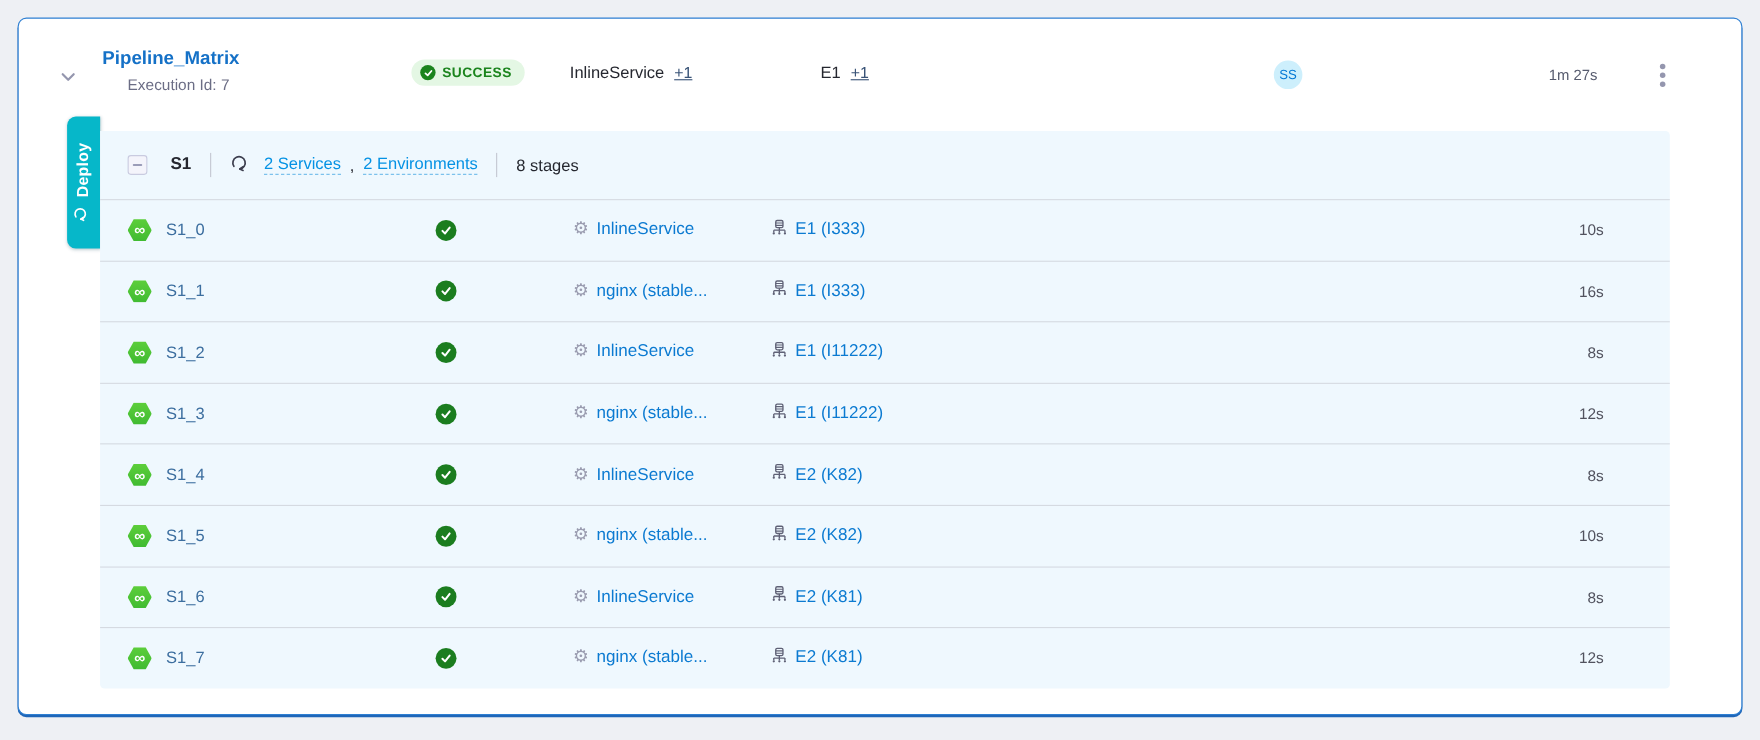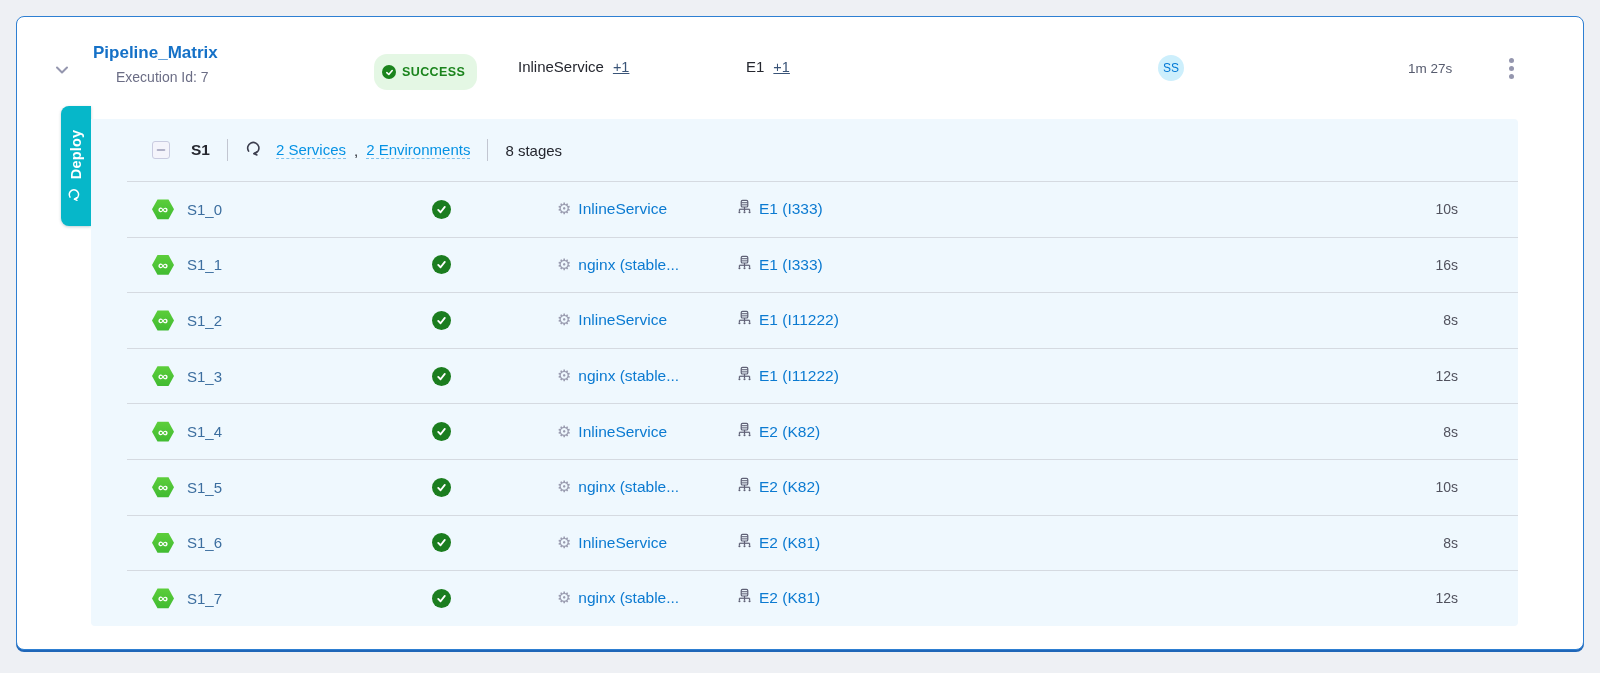--- a/index.html
+++ b/index.html
@@ -14,21 +14,21 @@
 
   
   .exec-header { position:relative; height:102px; }
   .icon-btn { background:none; border:none; cursor:pointer; }
   .chevron { position:absolute; left:34px; top:42px; width:22px; height:22px; }
   .title-block { position:absolute; left:76px; top:26px; }
   .pipeline-title { font-size:17px; font-weight:bold; color:#1571c7; cursor:pointer; }
   .exec-id { font-size:14px; color:#6b6d85; margin-top:6px;margin-left:23px; }
 
   .status-badge {
-    position:absolute; left:357px; top:37px; height:36px;
+    position:absolute; left:357px; top:37px; height:24px;
     background:#e4f7e4; border-radius:13px; display:flex; align-items:center;
     gap:6px; padding:0 12px 0 8px;
   }
   .status-badge .dot {
     width:14px; height:14px; border-radius:50%; background:#1b841d;
     display:flex; align-items:center; justify-content:center;
   }
   .status-badge .label { font-size:12.5px; font-weight:bold; color:#1b841d; letter-spacing:.4px; }
 
   .summary { position:absolute; top:41px; font-size:15px; color:#25272f; display:flex; gap:9px; align-items:center; }
@@ -64,21 +64,21 @@
   .stage-tab-inner {
     position:absolute; left:-45px; top:45px; width:120px; height:30px;
     transform:rotate(-90deg); display:flex; align-items:center; justify-content:center; gap:8px;
   }
   .stage-tab-inner svg { transform:rotate(90deg); }
   .stage-tab-label { color:#fff; font-size:14.5px; font-weight:bold; letter-spacing:.2px; }
 
   
   .matrix-panel {
     position:absolute; left:74px; top:102px; width:1427px; height:507px;
-    background:#eff8fe; border-radius:0 4px 4px 4px;padding-left:36px;
+    background:#eff8fe; border-radius:0 4px 4px 4px;
   }
   .matrix-header {
     height:62px; display:flex; align-items:center; padding-left:25px; gap:13px;
   }
   .collapse-btn {
     width:18px; height:18px; border:1px solid #c9cbe0; background:#f4f4fb; border-radius:3px;
     display:flex; align-items:center; justify-content:center; cursor:pointer;
   }
   .group-name { font-size:15.5px; font-weight:bold; color:#25272f; margin-left:8px; }
   .vdiv { width:1px; height:22px; background:#c2c6d1; margin:0 4px; }

